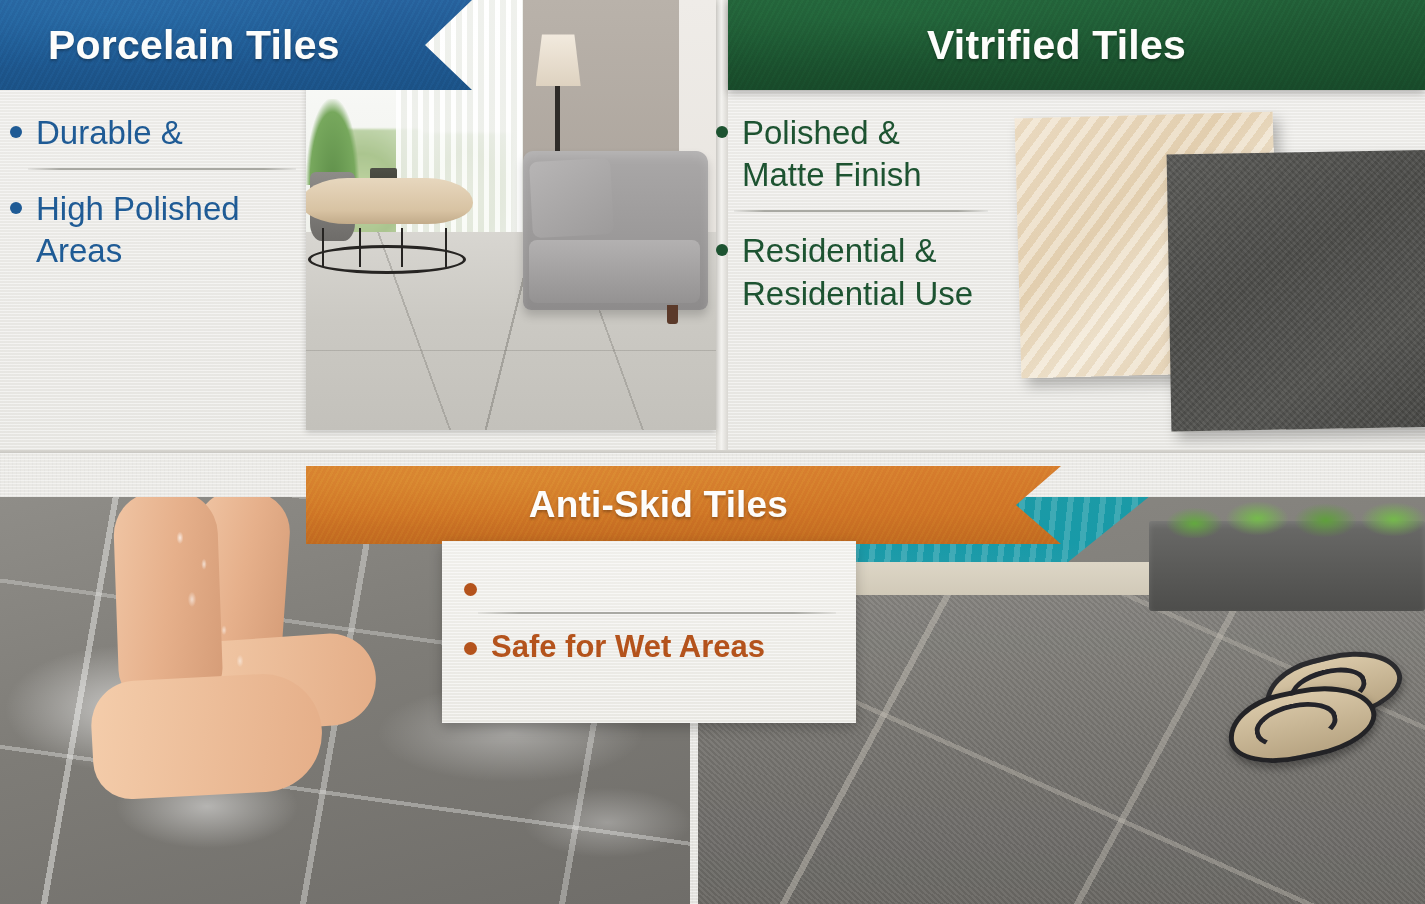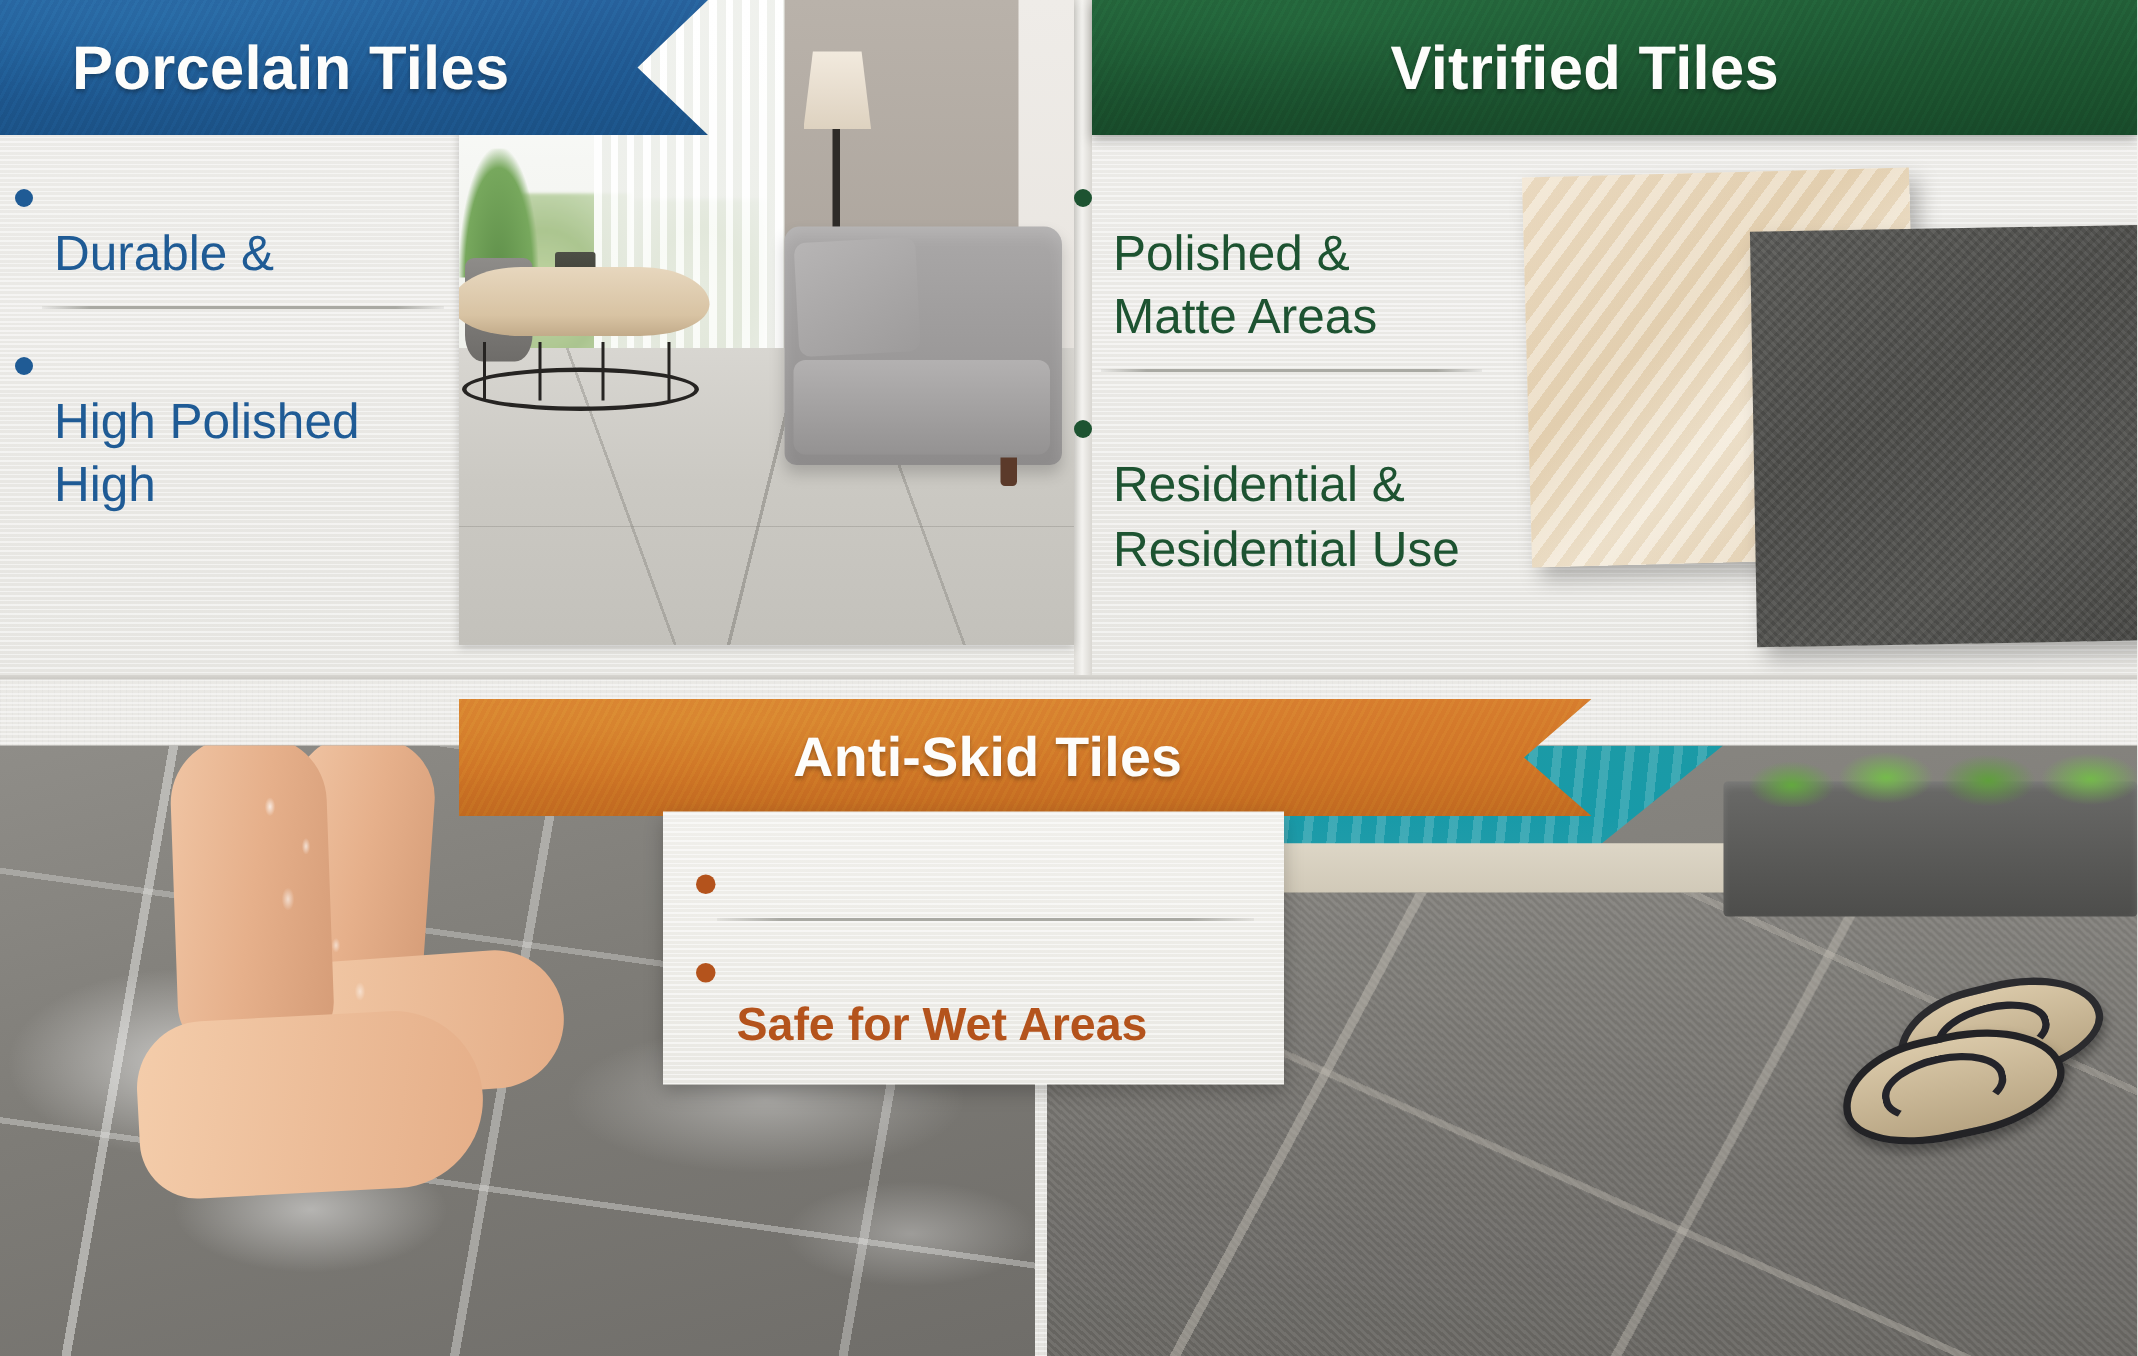--- a/index.html
+++ b/index.html
@@ -86,21 +86,21 @@
   .bullets { position:absolute; }
   #bullets-porcelain { left:10px; top:112px; width:286px; }
   #bullets-vitrified { left:716px; top:112px; width:272px; }
 
   .bullet-row { display:flex; align-items:flex-start; }
   .dot {
     flex:0 0 auto;
     width:12px; height:12px; border-radius:50%;
     margin-top:14px; margin-right:14px;
   }
-  .bullet-text { font-size:33px; line-height:1.28;margin-top:36px; }
+  .bullet-text { font-size:33px; line-height:1.28; }
 
   #bullets-porcelain .dot { background:#1f5b95; }
   #bullets-porcelain .bullet-text { color:#1f5b95; }
   #bullets-vitrified .dot { background:#1d5331; }
   #bullets-vitrified .bullet-text { color:#1d5331; }
 
   .divider {
     height:2px;
     background:linear-gradient(90deg,rgba(160,160,155,.15),#a9a9a3 12%,#a9a9a3 88%,rgba(160,160,155,.15));
     margin:14px 0 18px 18px;
@@ -345,31 +345,31 @@
         <span class="dot"></span>
         <span class="bullet-text">
           <span>Durable &amp;</span><br>
         </span>
       </div>
       <div class="divider"></div>
       <div class="bullet-row">
         <span class="dot"></span>
         <span class="bullet-text">
           <span>High Polished</span><br>
-          <span>High</span>
+          <span>Areas</span>
         </span>
       </div>
     </div>
 
     <div class="bullets" id="bullets-vitrified">
       <div class="bullet-row">
         <span class="dot"></span>
         <span class="bullet-text">
           <span>Polished &amp;</span><br>
-          <span>Matte Areas</span>
+          <span>Matte Finish</span>
         </span>
       </div>
       <div class="divider"></div>
       <div class="bullet-row">
         <span class="dot"></span>
         <span class="bullet-text">
           <span>Residential &amp;</span><br>
           <span>Residential Use</span>
         </span>
       </div>

